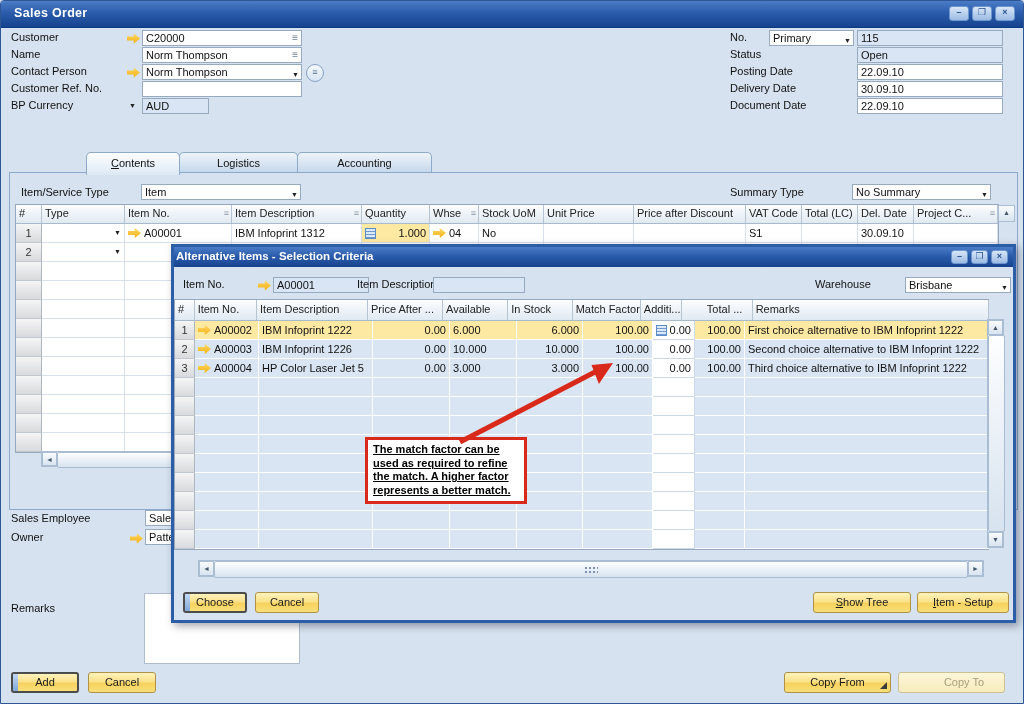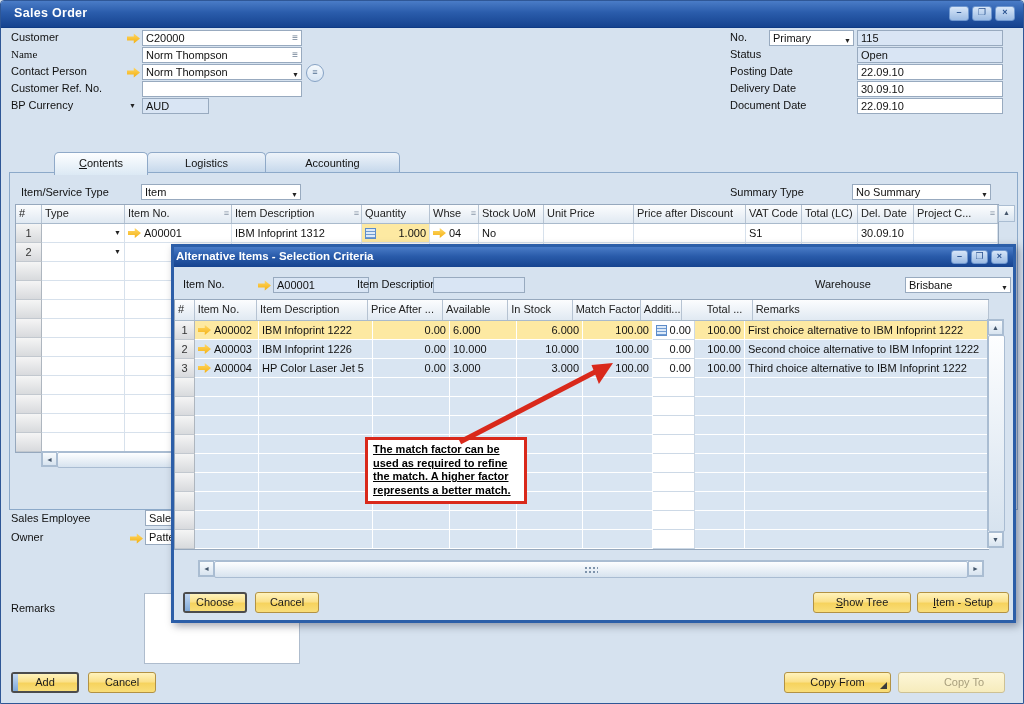--- a/index.html
+++ b/index.html
@@ -18,21 +18,21 @@
   
   .field{position:absolute;height:16px;background:#fff;border:1px solid #98aabf;font-size:11px;line-height:14px;padding:0 3px;box-sizing:border-box;white-space:nowrap;overflow:hidden;color:#111;}
   .field.ro{background:#d9e5f4;}
   .field .dd{position:absolute;right:2px;top:3px;font-size:7px;color:#222;}
   .field .lines{position:absolute;right:3px;top:0;font-size:10px;color:#6e7f93;}
   .linkarrow{position:absolute;width:13px;height:11px;background:linear-gradient(#ffd867,var(--link_arrow_orange,#f3ae0c));clip-path:polygon(0 32%,52% 32%,52% 4%,100% 50%,52% 96%,52% 68%,0 68%);}
   .linkarrow.inline{position:relative;display:inline-block;vertical-align:-1px;margin-right:3px;flex:none;}
   .circlebtn{position:absolute;width:16px;height:16px;border-radius:50%;background:linear-gradient(#f6fafd,#d6e4f3);border:1px solid #86a2c4;color:#4f6c8e;font-size:9px;line-height:14px;text-align:center;}
 
   
-  .tab{position:absolute;top:151px;height:21px;line-height:21px;text-align:center;font-size:11px;color:#111;border:1px solid #8fa9c8;border-bottom:none;border-radius:5px 5px 0 0;background:linear-gradient(#eef4fa,#c2d5ea);}
+  .tab{position:absolute;top:151px;height:21px;line-height:21px;text-align:center;font-size:11px;color:#111;border:1px solid #8fa9c8;border-bottom:none;border-radius:5px 5px 0 0;background:linear-gradient(#eef4fa,#c2d5ea);margin-left:32px;}
   .tab.active{background:linear-gradient(#fdfeff,#dce9f4);height:22px;z-index:3;}
   .panel{position:absolute;left:8px;top:171px;width:1007px;height:336px;border:1px solid #8ca9c9;background:var(--window_bg,#d6e2ef);}
 
   
   .grid{position:absolute;background:#fff;border:1px solid #96a8bd;overflow:hidden;}
   .ghead{display:flex;height:18px;background:linear-gradient(#fcfdfe,#e0e9f2);border-bottom:1px solid #a9bacc;}
   .ghead .hc{position:relative;box-sizing:border-box;border-right:1px solid #b6c3d2;font-size:11px;line-height:17px;color:#222;padding:0 3px;overflow:hidden;white-space:nowrap;}
   .hico{position:absolute;right:2px;top:0;font-size:9px;color:#8a97a8;}
   .grow{display:flex;height:19px;}
   .mcell,.dcell{box-sizing:border-box;font-size:11px;line-height:18px;padding:0 3px;overflow:hidden;white-space:nowrap;color:#111;display:flex;align-items:center;}
@@ -89,21 +89,21 @@
       <span class="ctl">–</span>
       <span class="ctl">❐</span>
       <span class="ctl">×</span>
     </span>
   </div>
 
   <div class="abs lbl" style="left:10px;top:30px;">Customer</div>
   <span class="linkarrow" style="left:126px;top:32px;"></span>
   <div class="field" style="left:141px;top:29px;width:160px;"><span>C20000</span><span class="lines">≡</span></div>
 
-  <div class="abs lbl" style="left:10px;top:47px;font-family:Liberation Serif, serif;">Name</div>
+  <div class="abs lbl" style="left:10px;top:47px;">Name</div>
   <div class="field" style="left:141px;top:46px;width:160px;"><span>Norm Thompson</span><span class="lines">≡</span></div>
 
   <div class="abs lbl" style="left:10px;top:64px;">Contact Person</div>
   <span class="linkarrow" style="left:126px;top:66px;"></span>
   <div class="field" style="left:141px;top:63px;width:160px;"><span>Norm Thompson</span><span class="dd">▼</span></div>
   <span class="circlebtn" style="left:305px;top:63px;">≡</span>
 
   <div class="abs lbl" style="left:10px;top:81px;">Customer Ref. No.</div>
   <div class="field" style="left:141px;top:80px;width:160px;"><span></span></div>
 

